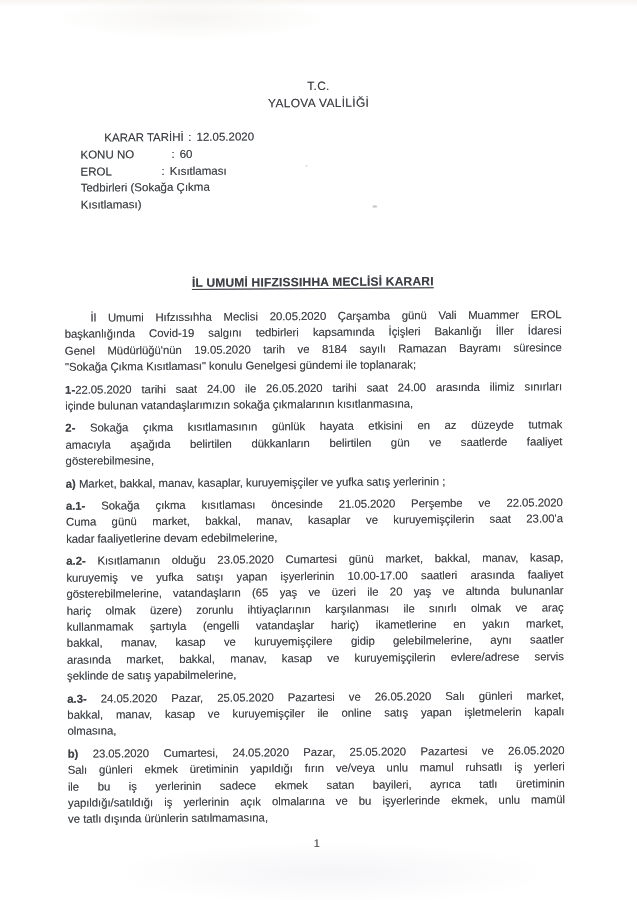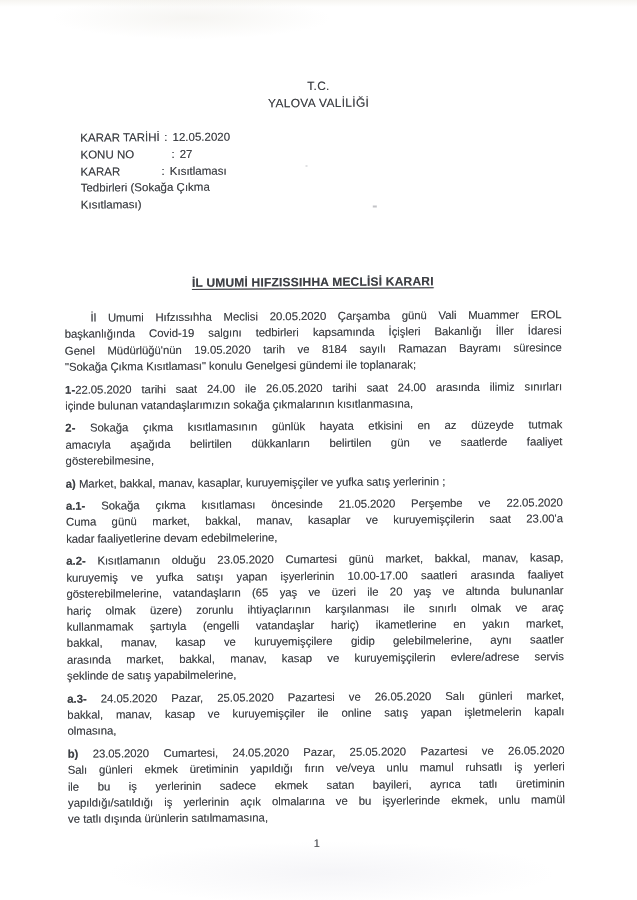--- a/index.html
+++ b/index.html
@@ -26,21 +26,21 @@
   .head{
     position:absolute;top:78px;left:72px;width:497px;
     text-align:center;font-size:12px;line-height:17px;letter-spacing:.3px;
   }
   .meta{
     position:absolute;top:128px;left:82px;width:240px;
     font-size:11.5px;line-height:16.8px;
   }
   .meta-row{display:flex;}
   .meta-label{flex:0 0 auto;}
-  .meta-row:nth-child(1) .meta-label{width:84px;}
+  .meta-row:nth-child(1) .meta-label{width:84px;margin-left:24px;}
   .meta-row:nth-child(2) .meta-label{width:91px;}
   .meta-row:nth-child(3) .meta-label{width:81px;}
   .meta-sep{margin-right:5px;}
   .title{
     position:absolute;top:275px;left:65px;width:497px;
     text-align:center;font-weight:700;font-size:12px;letter-spacing:.2px;
     text-decoration:underline;text-underline-offset:2px;
   }
   .docbody{
     position:absolute;top:308px;left:65px;width:497px;
@@ -73,24 +73,24 @@
 
       <div class="meta" id="meta">
           <div class="meta-row">
             <span class="meta-label">KARAR TARİHİ</span>
             <span class="meta-sep">:</span>
             <span class="meta-value">12.05.2020</span>
           </div>
           <div class="meta-row">
             <span class="meta-label">KONU NO</span>
             <span class="meta-sep">:</span>
-            <span class="meta-value">27</span>
+            <span class="meta-value">60</span>
           </div>
           <div class="meta-row">
-            <span class="meta-label">KARAR</span>
+            <span class="meta-label">EROL</span>
             <span class="meta-sep">:</span>
             <span class="meta-value">Kısıtlaması</span>
           </div>
           <div class="meta-wrap">Tedbirleri (Sokağa Çıkma</div>
           <div class="meta-wrap">Kısıtlaması)</div>
         </div>
 
       <div class="title">İL UMUMİ HIFZISSIHHA MECLİSİ KARARI</div>
 
       <div class="docbody" id="docbody">

